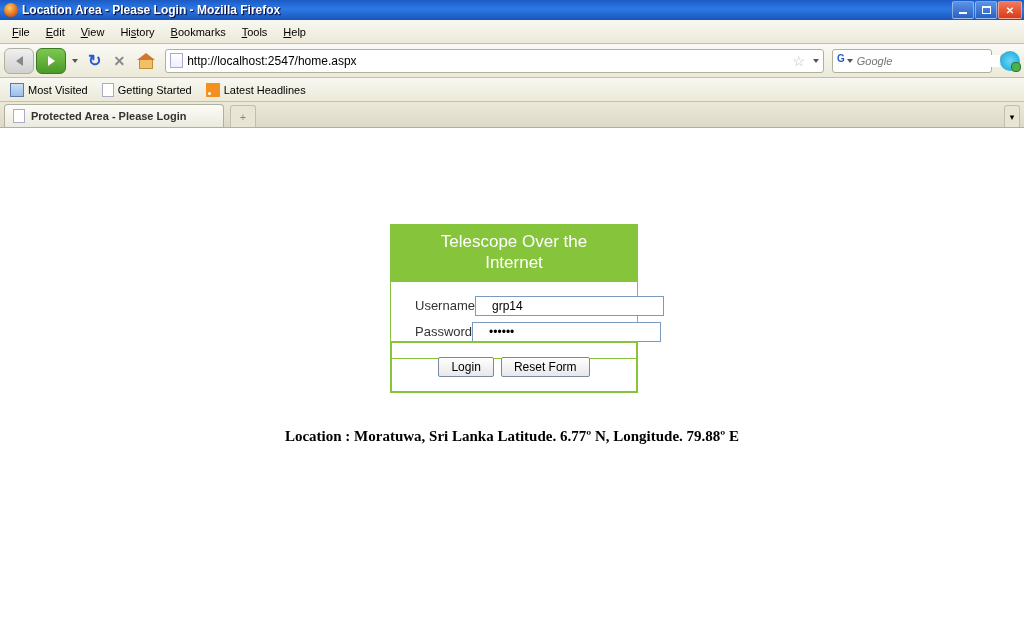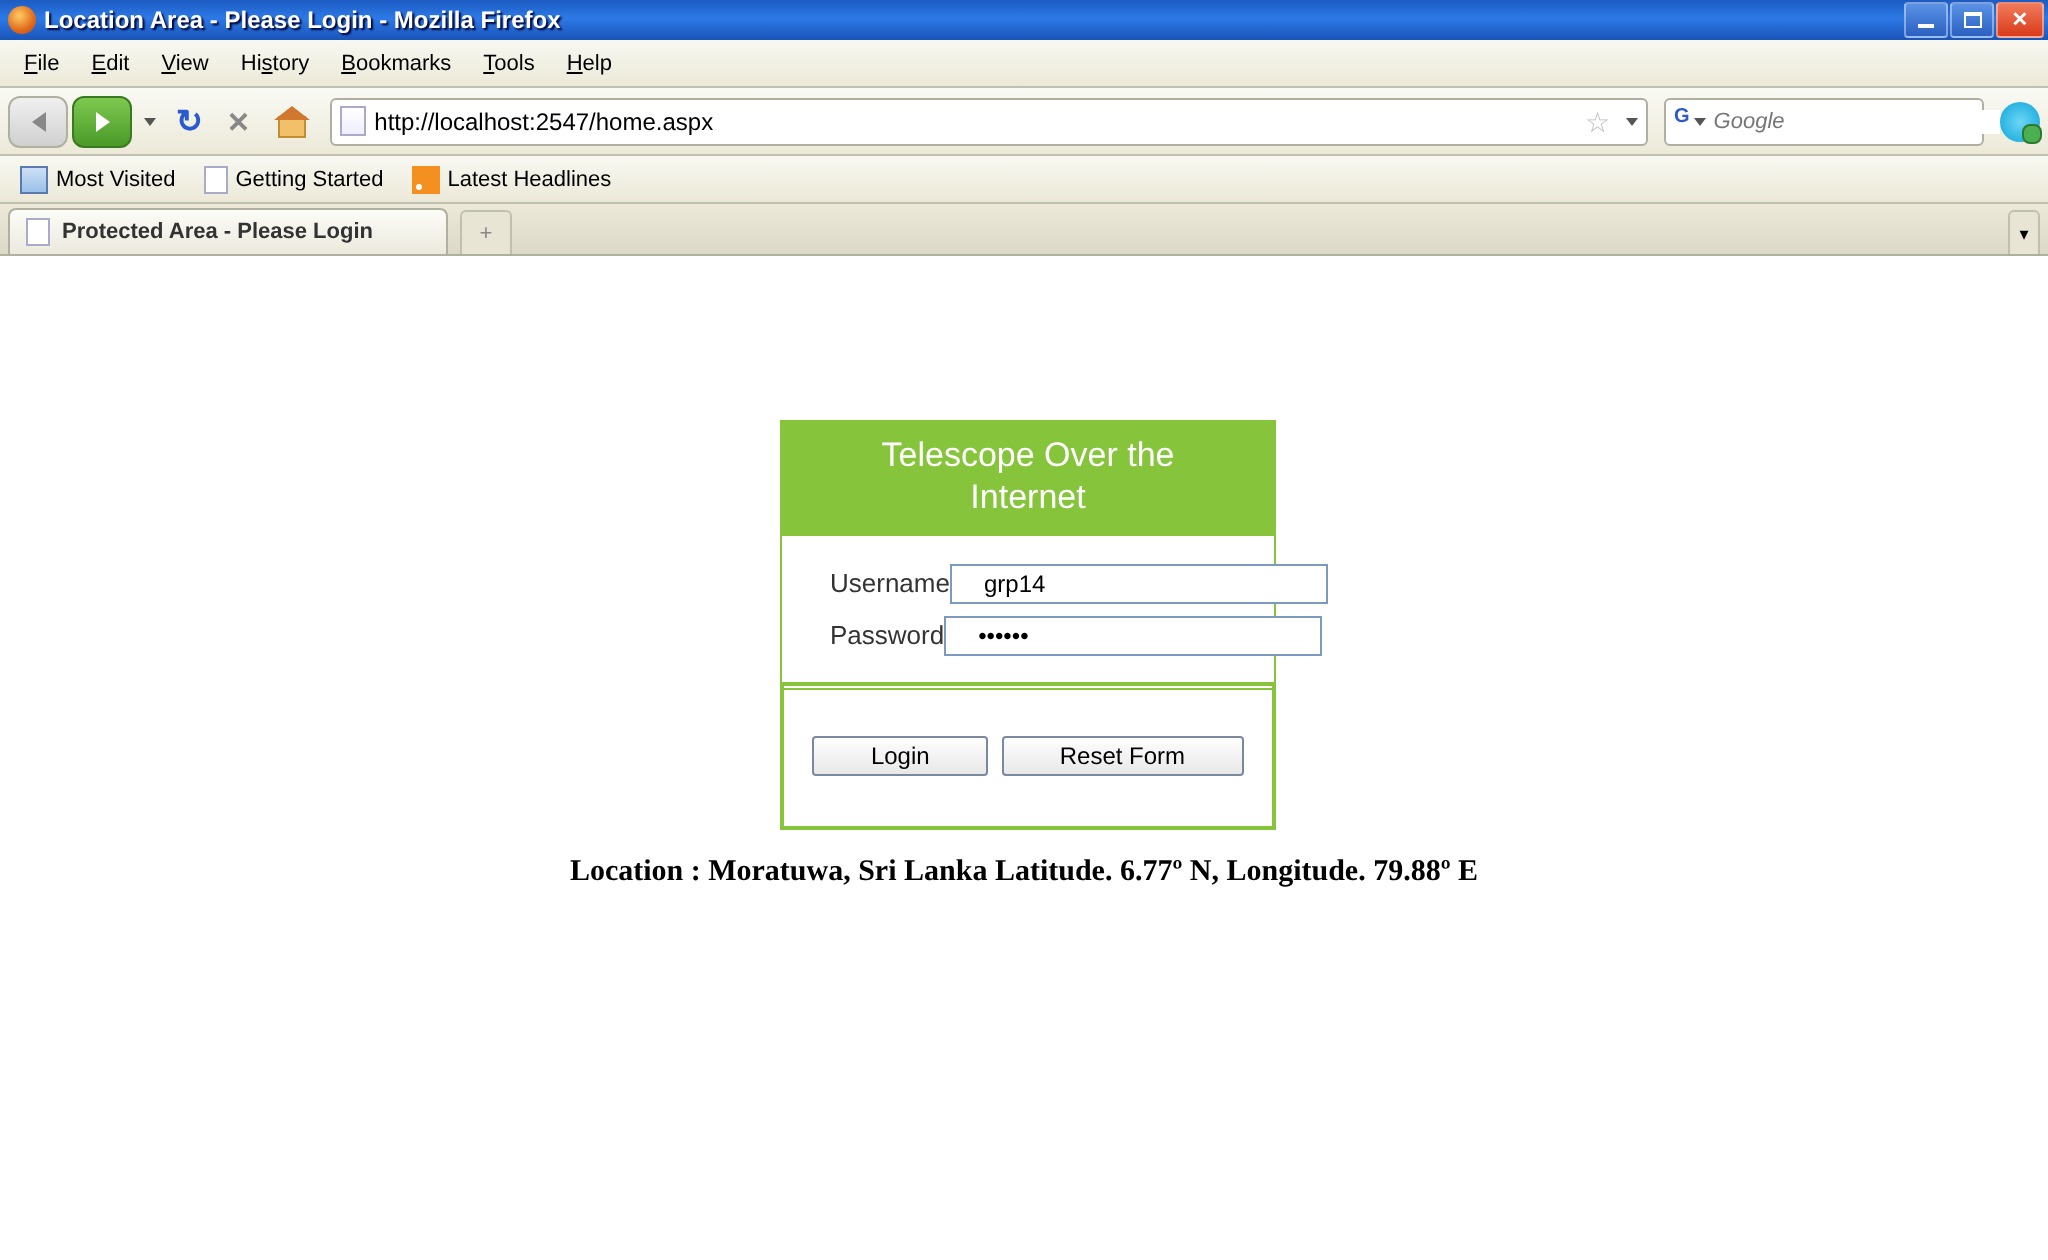--- a/index.html
+++ b/index.html
@@ -56,28 +56,28 @@
 
   
   .tabbar{height:26px;background:linear-gradient(#ece9d8,#dcd9c8);display:flex;align-items:flex-end;padding:0 4px;border-bottom:1px solid #b0b0a0;}
   .tab{height:23px;border:1px solid #b0b0a0;border-bottom:none;border-radius:4px 4px 0 0;background:linear-gradient(#fcfcf7,#eceade);display:flex;align-items:center;padding:0 22px 0 8px;font-size:11px;font-weight:bold;color:#333;min-width:220px;}
   .tab .pg-icon{width:12px;height:14px;border:1px solid #aac;background:#fff;margin-right:6px;}
   .newtab{width:26px;height:22px;border:1px solid #c0c0b0;border-bottom:none;background:#e8e5d5;margin-left:6px;display:flex;align-items:center;justify-content:center;color:#888;border-radius:3px 3px 0 0;}
   .tabend{margin-left:auto;width:16px;height:22px;border:1px solid #c0c0b0;border-bottom:none;background:#e8e5d5;display:flex;align-items:center;justify-content:center;border-radius:3px 3px 0 0;}
 
   
   .content{background:#fff;height:504px;width:100%;position:relative;}
-  .login-box{position:absolute;left:390px;top:82px;width:248px;border:1px solid #86c53b;}
+  .login-box{position:absolute;left:390px;top:96px;width:248px;border:1px solid #86c53b;}
   .login-header{background:#86c53b;color:#fff;text-align:center;font-family:"Trebuchet MS",Verdana,sans-serif;font-size:17px;padding:6px 2px 8px;line-height:1.25;}
   .login-body{padding:8px 8px 10px;}
   .login-row{display:flex;align-items:center;margin:6px 16px;}
   .login-row label{width:100px;font-size:13px;font-family:Verdana,sans-serif;color:#333;}
   .login-row input{flex:1;height:20px;border:1px solid #7a9ac0;padding:1px 16px;font-size:12px;}
   .btn-box{position:absolute;left:390px;top:213px;width:248px;border:2px solid #86c53b;padding:10px 0;text-align:center;}
-  .btn{border:1px solid #7a88a0;background:linear-gradient(#fefefe,#e8e8e8);padding:2px 28px;font-size:12px;font-family:Tahoma,sans-serif;border-radius:2px;margin:15px 2px;cursor:pointer;}
+  .btn{border:1px solid #7a88a0;background:linear-gradient(#fefefe,#e8e8e8);padding:2px 12px;font-size:12px;font-family:Tahoma,sans-serif;border-radius:2px;margin:4px 2px;cursor:pointer;}
   .location-text{position:absolute;left:0;width:100%;top:300px;text-align:center;font-family:"Bookman Old Style","Times New Roman",serif;font-size:15px;font-weight:bold;}
 </style>
 </head>
 <body>
 
 <div class="titlebar">
   <span class="ff-icon"></span>
   <span class="title-text">Location Area - Please Login - Mozilla Firefox</span>
   <div class="win-controls">
     <div class="win-btn win-min">

